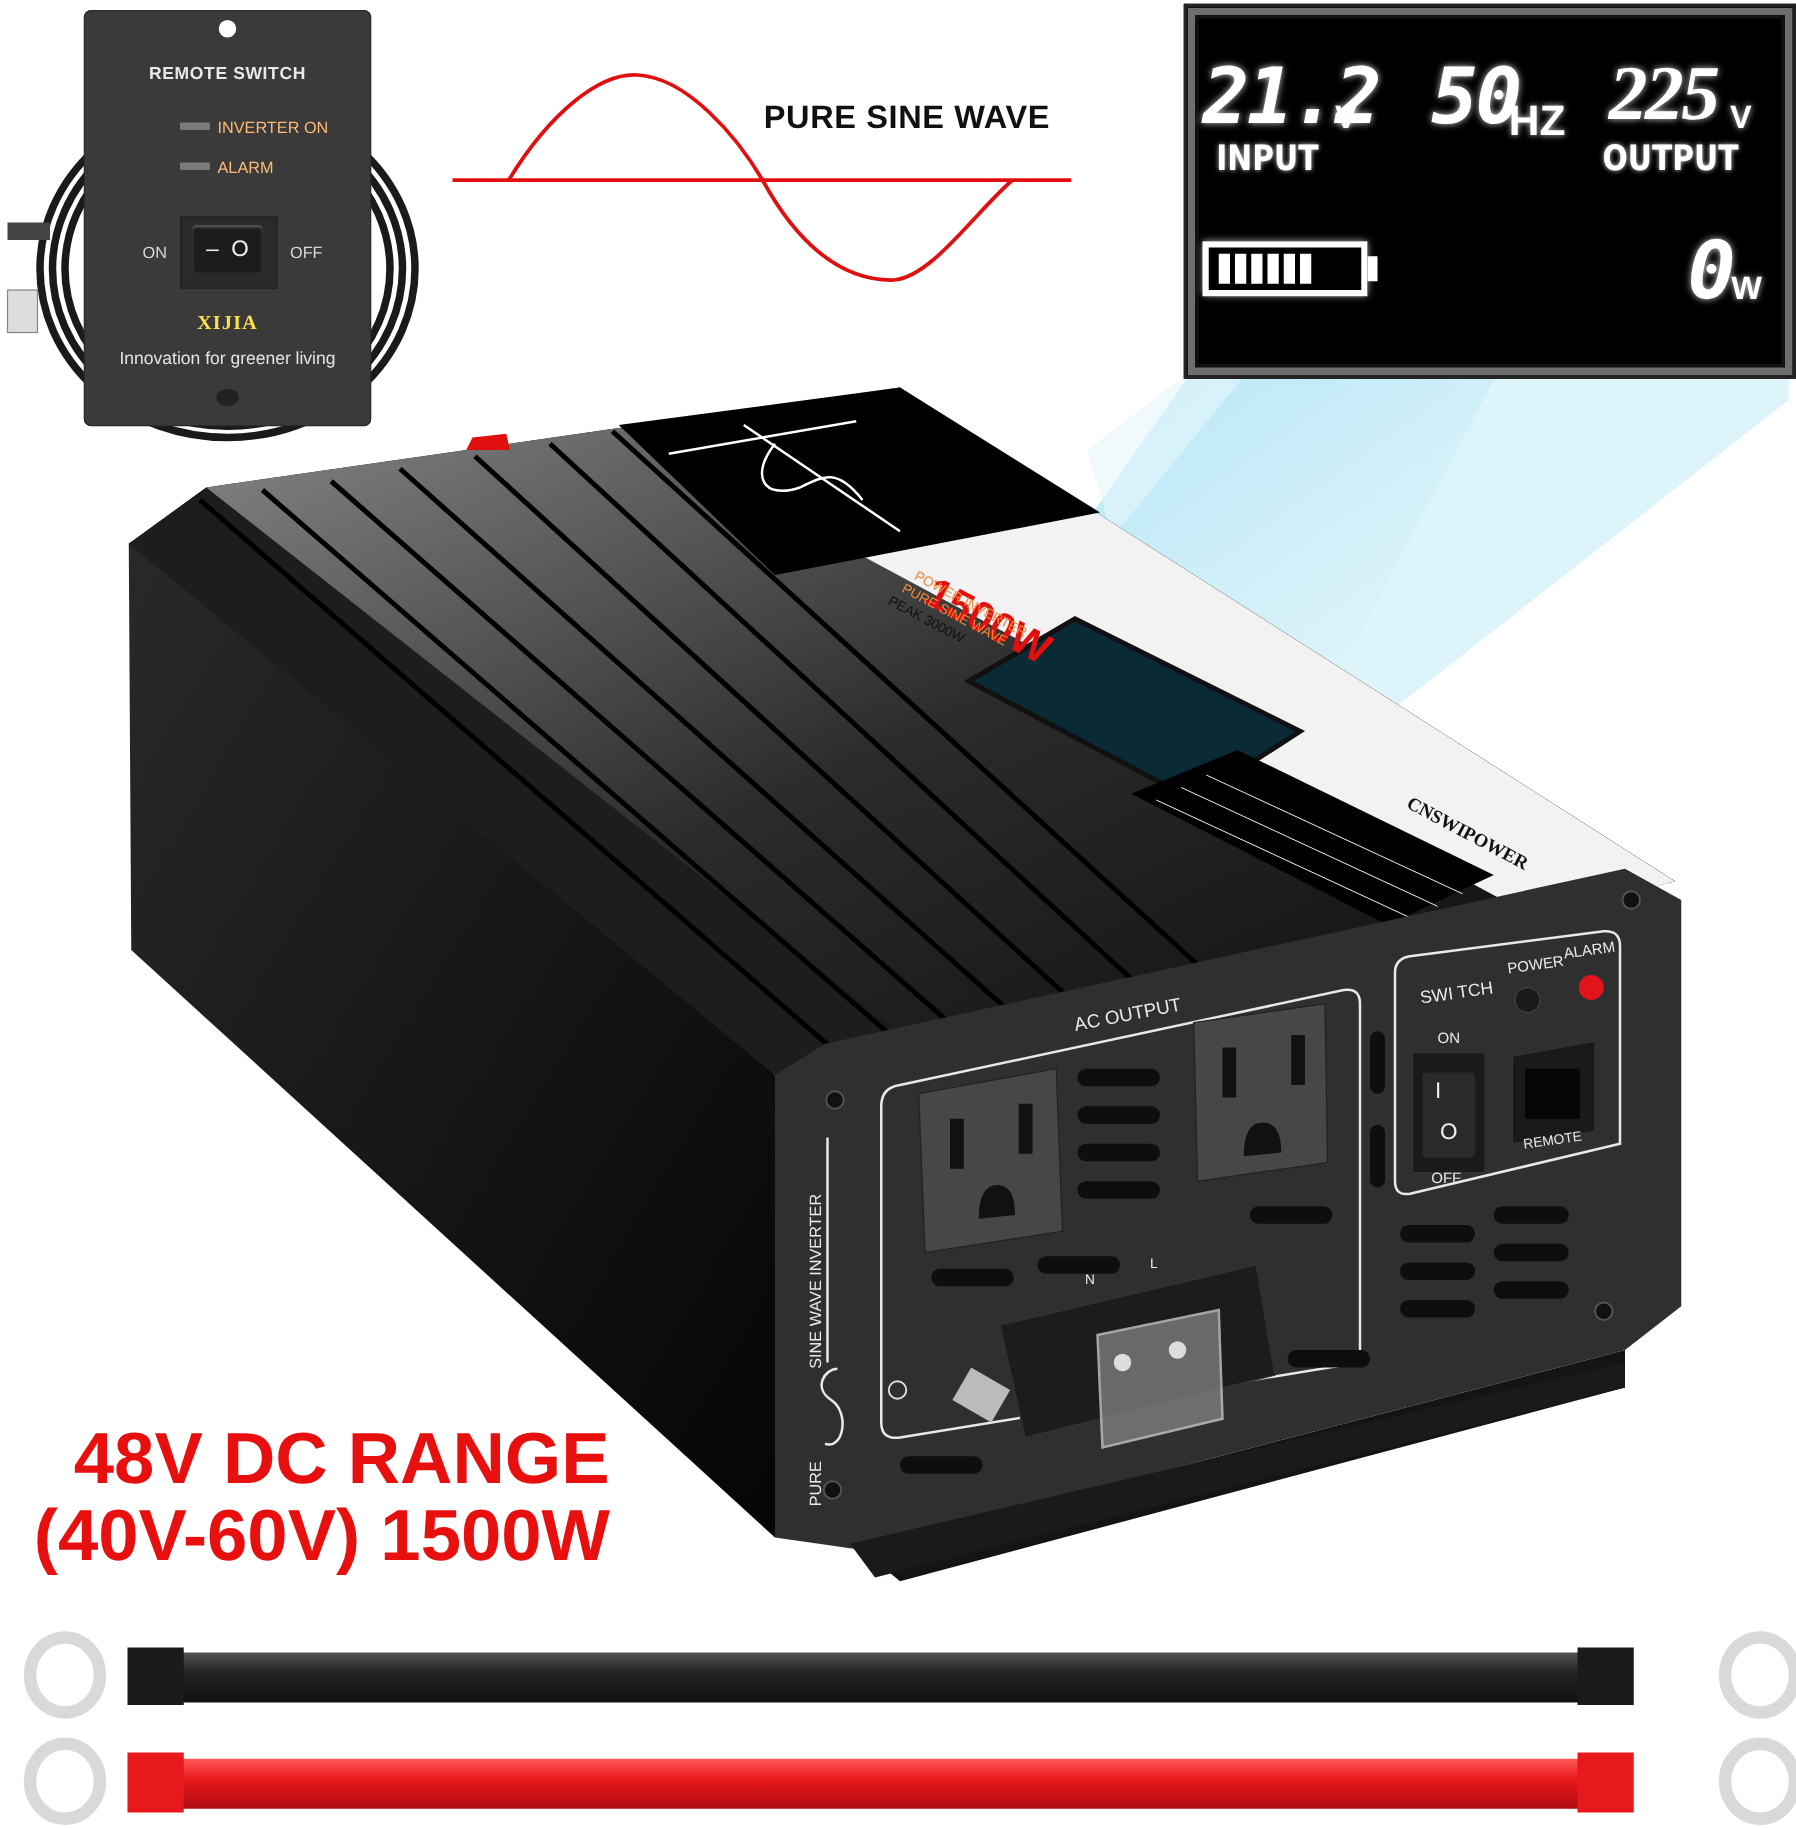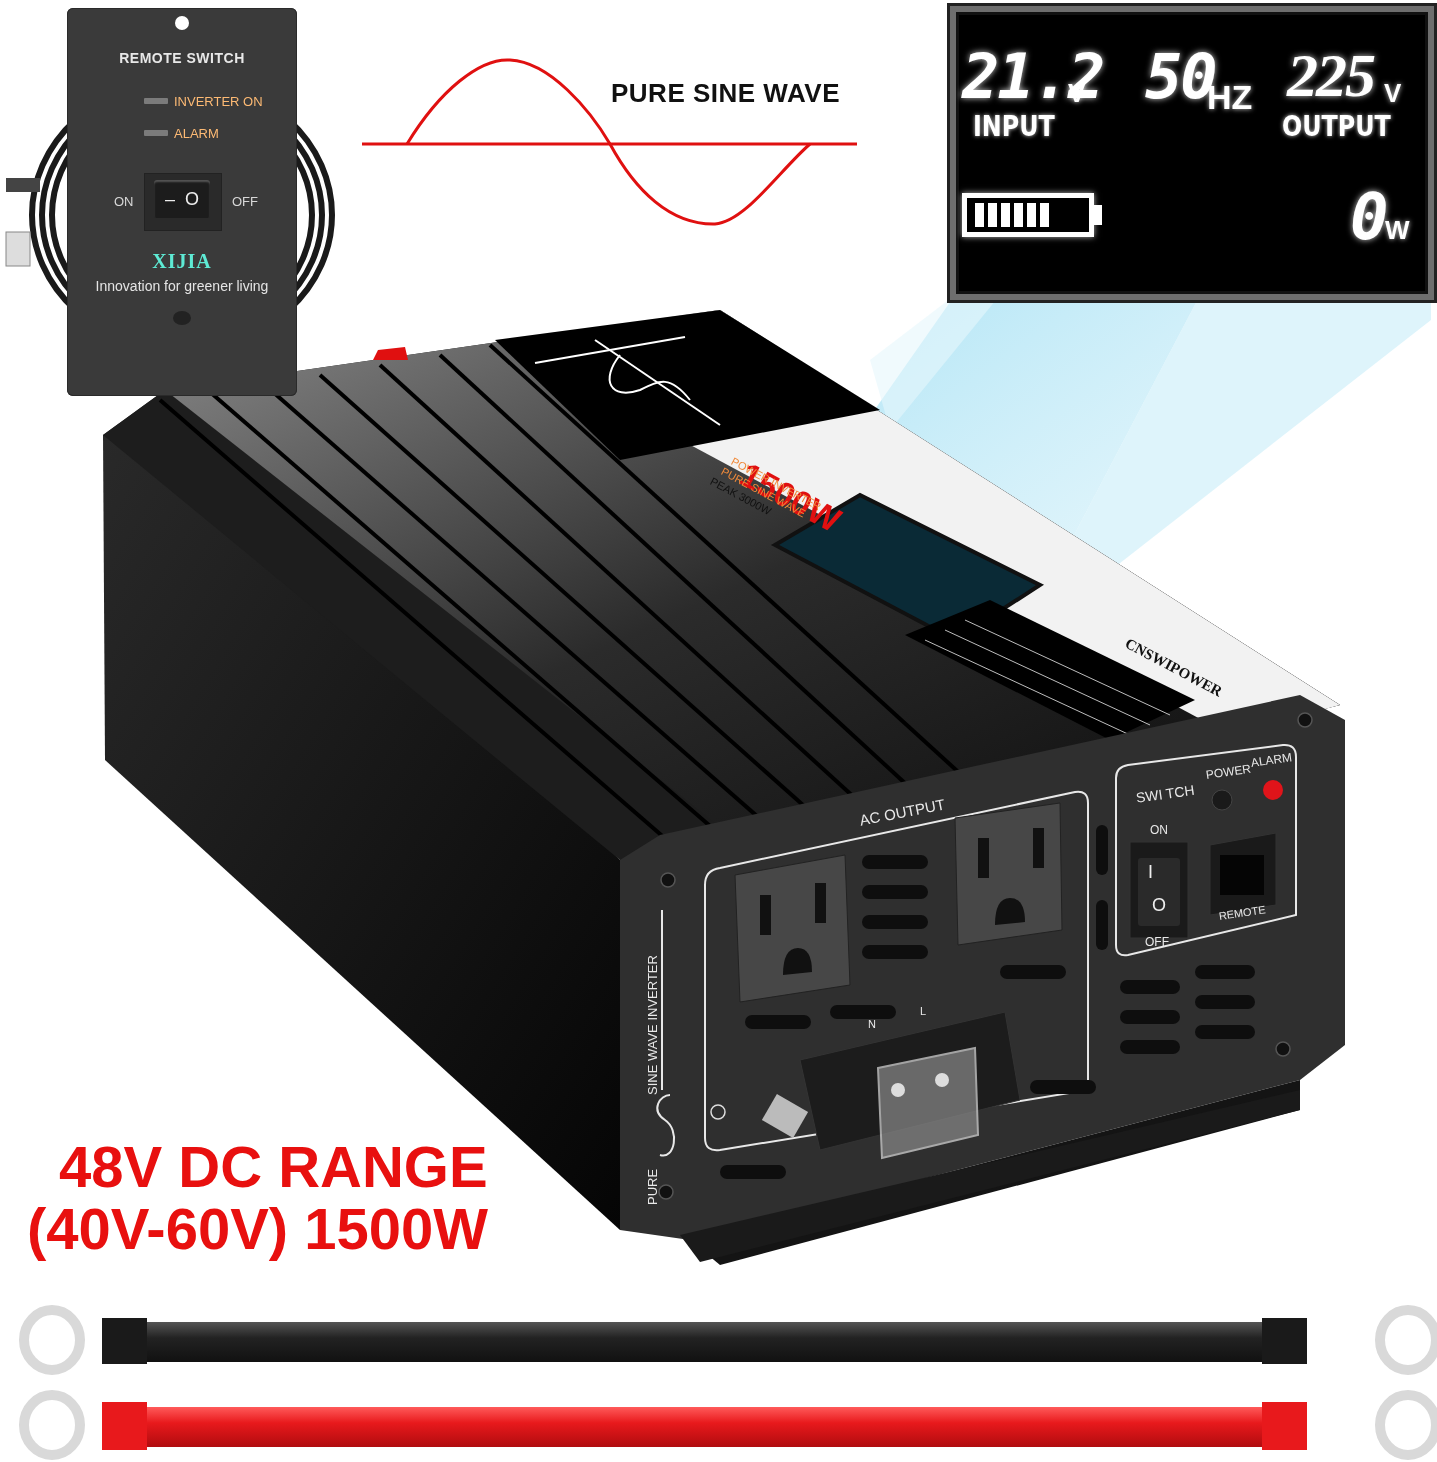--- a/index.html
+++ b/index.html
@@ -1,31 +1,31 @@
 <!DOCTYPE html>
 <html><head>
 <meta charset="utf-8">
 <style>
   html, body { margin: 0; padding: 0; background: #ffffff; }
   body { width: 1437px; height: 1462px; position: relative; overflow: hidden; font-family: "Liberation Sans", sans-serif; }
   .abs { position: absolute; }
   svg { position: absolute; left: 0; top: 0; }
 
   
-  .remote { left: 67px; top: 8px; width: 230px; height: 388px; background: #3a3a3a; border-radius: 6px;
+  .remote { left: 67px; top: 8px; width: 230px; height: 333px; background: #3a3a3a; border-radius: 6px;
             box-shadow: inset 0 0 0 1px #2a2a2a; }
   .remote-title { left: 0; top: 42px; width: 230px; text-align: center; color: #e8e8e8; font-weight: bold; font-size: 14px; letter-spacing: 0.5px; }
   .led { width: 24px; height: 6px; background: #7b7b7b; border-radius: 1px; }
   .led-label { color: #fdba74; font-size: 13px; }
   .remote-on { left: 47px; top: 186px; color: #d8d8d8; font-size: 13px; }
   .remote-off { left: 165px; top: 186px; color: #d8d8d8; font-size: 13px; }
   .rocker-frame { left: 77px; top: 165px; width: 76px; height: 56px; background: #2a2a2a; border: 1px solid #222; }
   .rocker { left: 87px; top: 172px; width: 56px; height: 38px; background: #1c1c1c; border-radius: 3px;
             box-shadow: inset 0 2px 2px #555; color: #eee; font-size: 18px; display:flex; align-items:center; justify-content:center; gap:10px; }
-  .brand { left: 0; top: 242px; width: 230px; text-align: center; color: #5eead4; font-family: "Liberation Serif", serif; font-weight: bold; font-size: 20px; letter-spacing: 1px; }
+  .brand { left: 0; top: 242px; width: 230px; text-align: center; color: #fde047; font-family: "Liberation Serif", serif; font-weight: bold; font-size: 16px; letter-spacing: 1px; }
   .tagline { left: 0; top: 270px; width: 230px; text-align: center; color: #e4e4e4; font-size: 14px; }
   .hole { width: 14px; height: 14px; border-radius: 50%; background: #fff; }
 
   
   .sine-label { left: 611px; top: 78px; font-weight: bold; font-size: 26px; color: #111; letter-spacing: 0.5px; }
 
   
   .lcd { left: 947px; top: 3px; width: 484px; height: 294px; background: #000; border: 3px solid #222;
          box-shadow: inset 0 0 0 6px #6e6e6e, inset 0 0 0 9px #111; }
   .seg { color: #fff; font-family: "DejaVu Sans Mono", monospace; font-weight: bold; font-style: italic;

